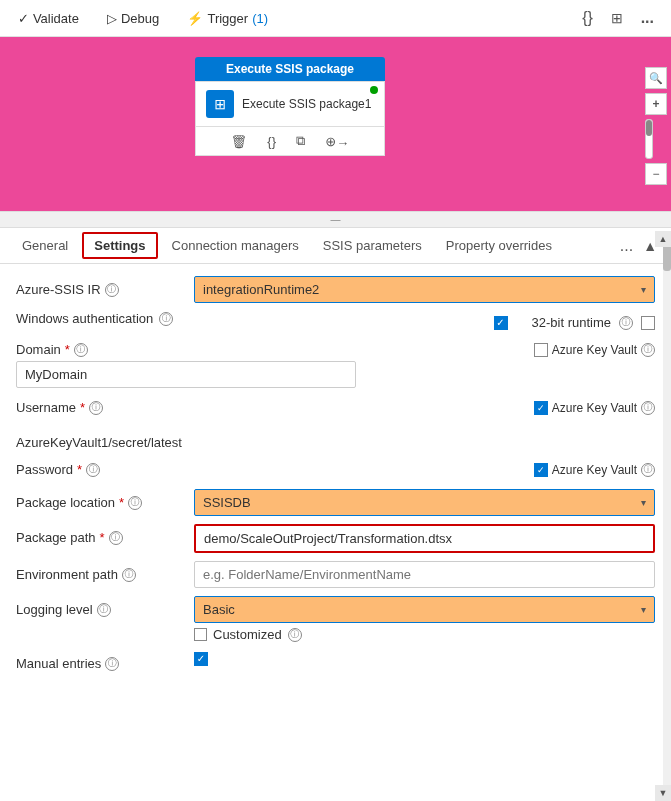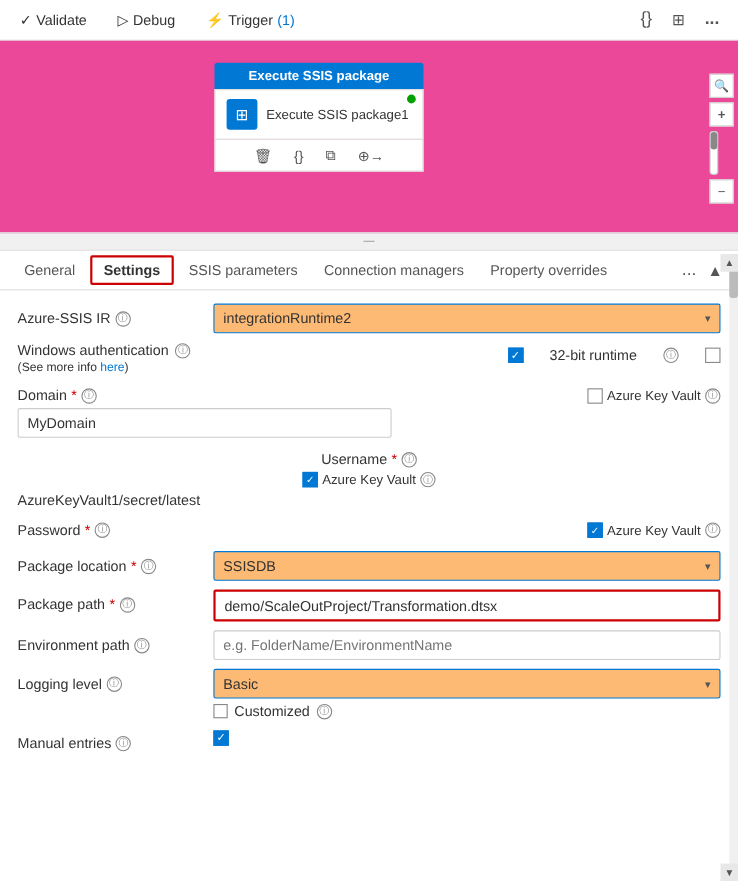--- a/index.html
+++ b/index.html
@@ -251,22 +251,22 @@
     </div>
   </div>
 
   <div class="collapse-bar">
     <span>—</span>
   </div>
 
   <div class="tabs">
     <button class="tab">General</button>
     <button class="tab active">Settings</button>
+    <button class="tab">Connection managers</button>
     <button class="tab">SSIS parameters</button>
-    <button class="tab">Connection managers</button>
     <button class="tab">Property overrides</button>
     <span class="tabs-more">...</span>
     <span class="tabs-chevron">▲</span>
   </div>
 
   <div class="content">
 
     <div class="form-row">
       <div class="form-label">
         <span>Azure-SSIS IR</span>
@@ -280,27 +280,24 @@
       </div>
     </div>
 
     <div style="margin-bottom:12px;">
       <div class="form-row-split">
         <div class="left-col">
           <div style="display:flex;align-items:center;gap:6px;margin-bottom:2px;">
             <span style="font-size:13px;color:#333;">Windows authentication</span>
             <span class="info-icon">ⓘ</span>
           </div>
-          <div style="font-size:11px;color:#333;">
-            (See more info <a href="#" class="sub-label">here</a>)
-          </div>
         </div>
         <div style="display:flex;align-items:center;gap:24px;padding-top:4px;">
           <div class="checkbox-blue"></div>
-          <div style="display:flex;align-items:center;gap:24px;">
+          <div style="display:flex;align-items:center;gap:8px;">
             <span style="font-size:13px;">32-bit runtime</span>
             <span class="info-icon">ⓘ</span>
             <div class="checkbox-empty"></div>
           </div>
         </div>
       </div>
     </div>
 
     <div style="margin-bottom:12px;">
       <div style="display:flex;align-items:center;gap:4px;margin-bottom:4px;justify-content:space-between;">
@@ -312,21 +309,21 @@
         <div class="akv-group">
           <div class="akv-checkbox-empty" style="width:14px;height:14px;background:#fff;border:1px solid #888;display:inline-flex;cursor:pointer;"></div>
           <span>Azure Key Vault</span>
           <span class="info-icon">ⓘ</span>
         </div>
       </div>
       <input type="text" class="text-input" style="width: 340px;" value="MyDomain">
     </div>
 
     <div style="margin-bottom:12px;">
-      <div style="display:flex;align-items:center;gap:4px;margin-bottom:4px;justify-content:space-between;flex-direction:column;">
+      <div style="display:flex;align-items:center;gap:4px;margin-bottom:20px;justify-content:space-between;">
         <div style="display:flex;align-items:center;gap:4px;">
           <span style="font-size:13px;">Username</span>
           <span style="color:#c00;">*</span>
           <span class="info-icon">ⓘ</span>
         </div>
         <div class="akv-group">
           <div class="akv-checkbox"></div>
           <span>Azure Key Vault</span>
           <span class="info-icon">ⓘ</span>
         </div>

